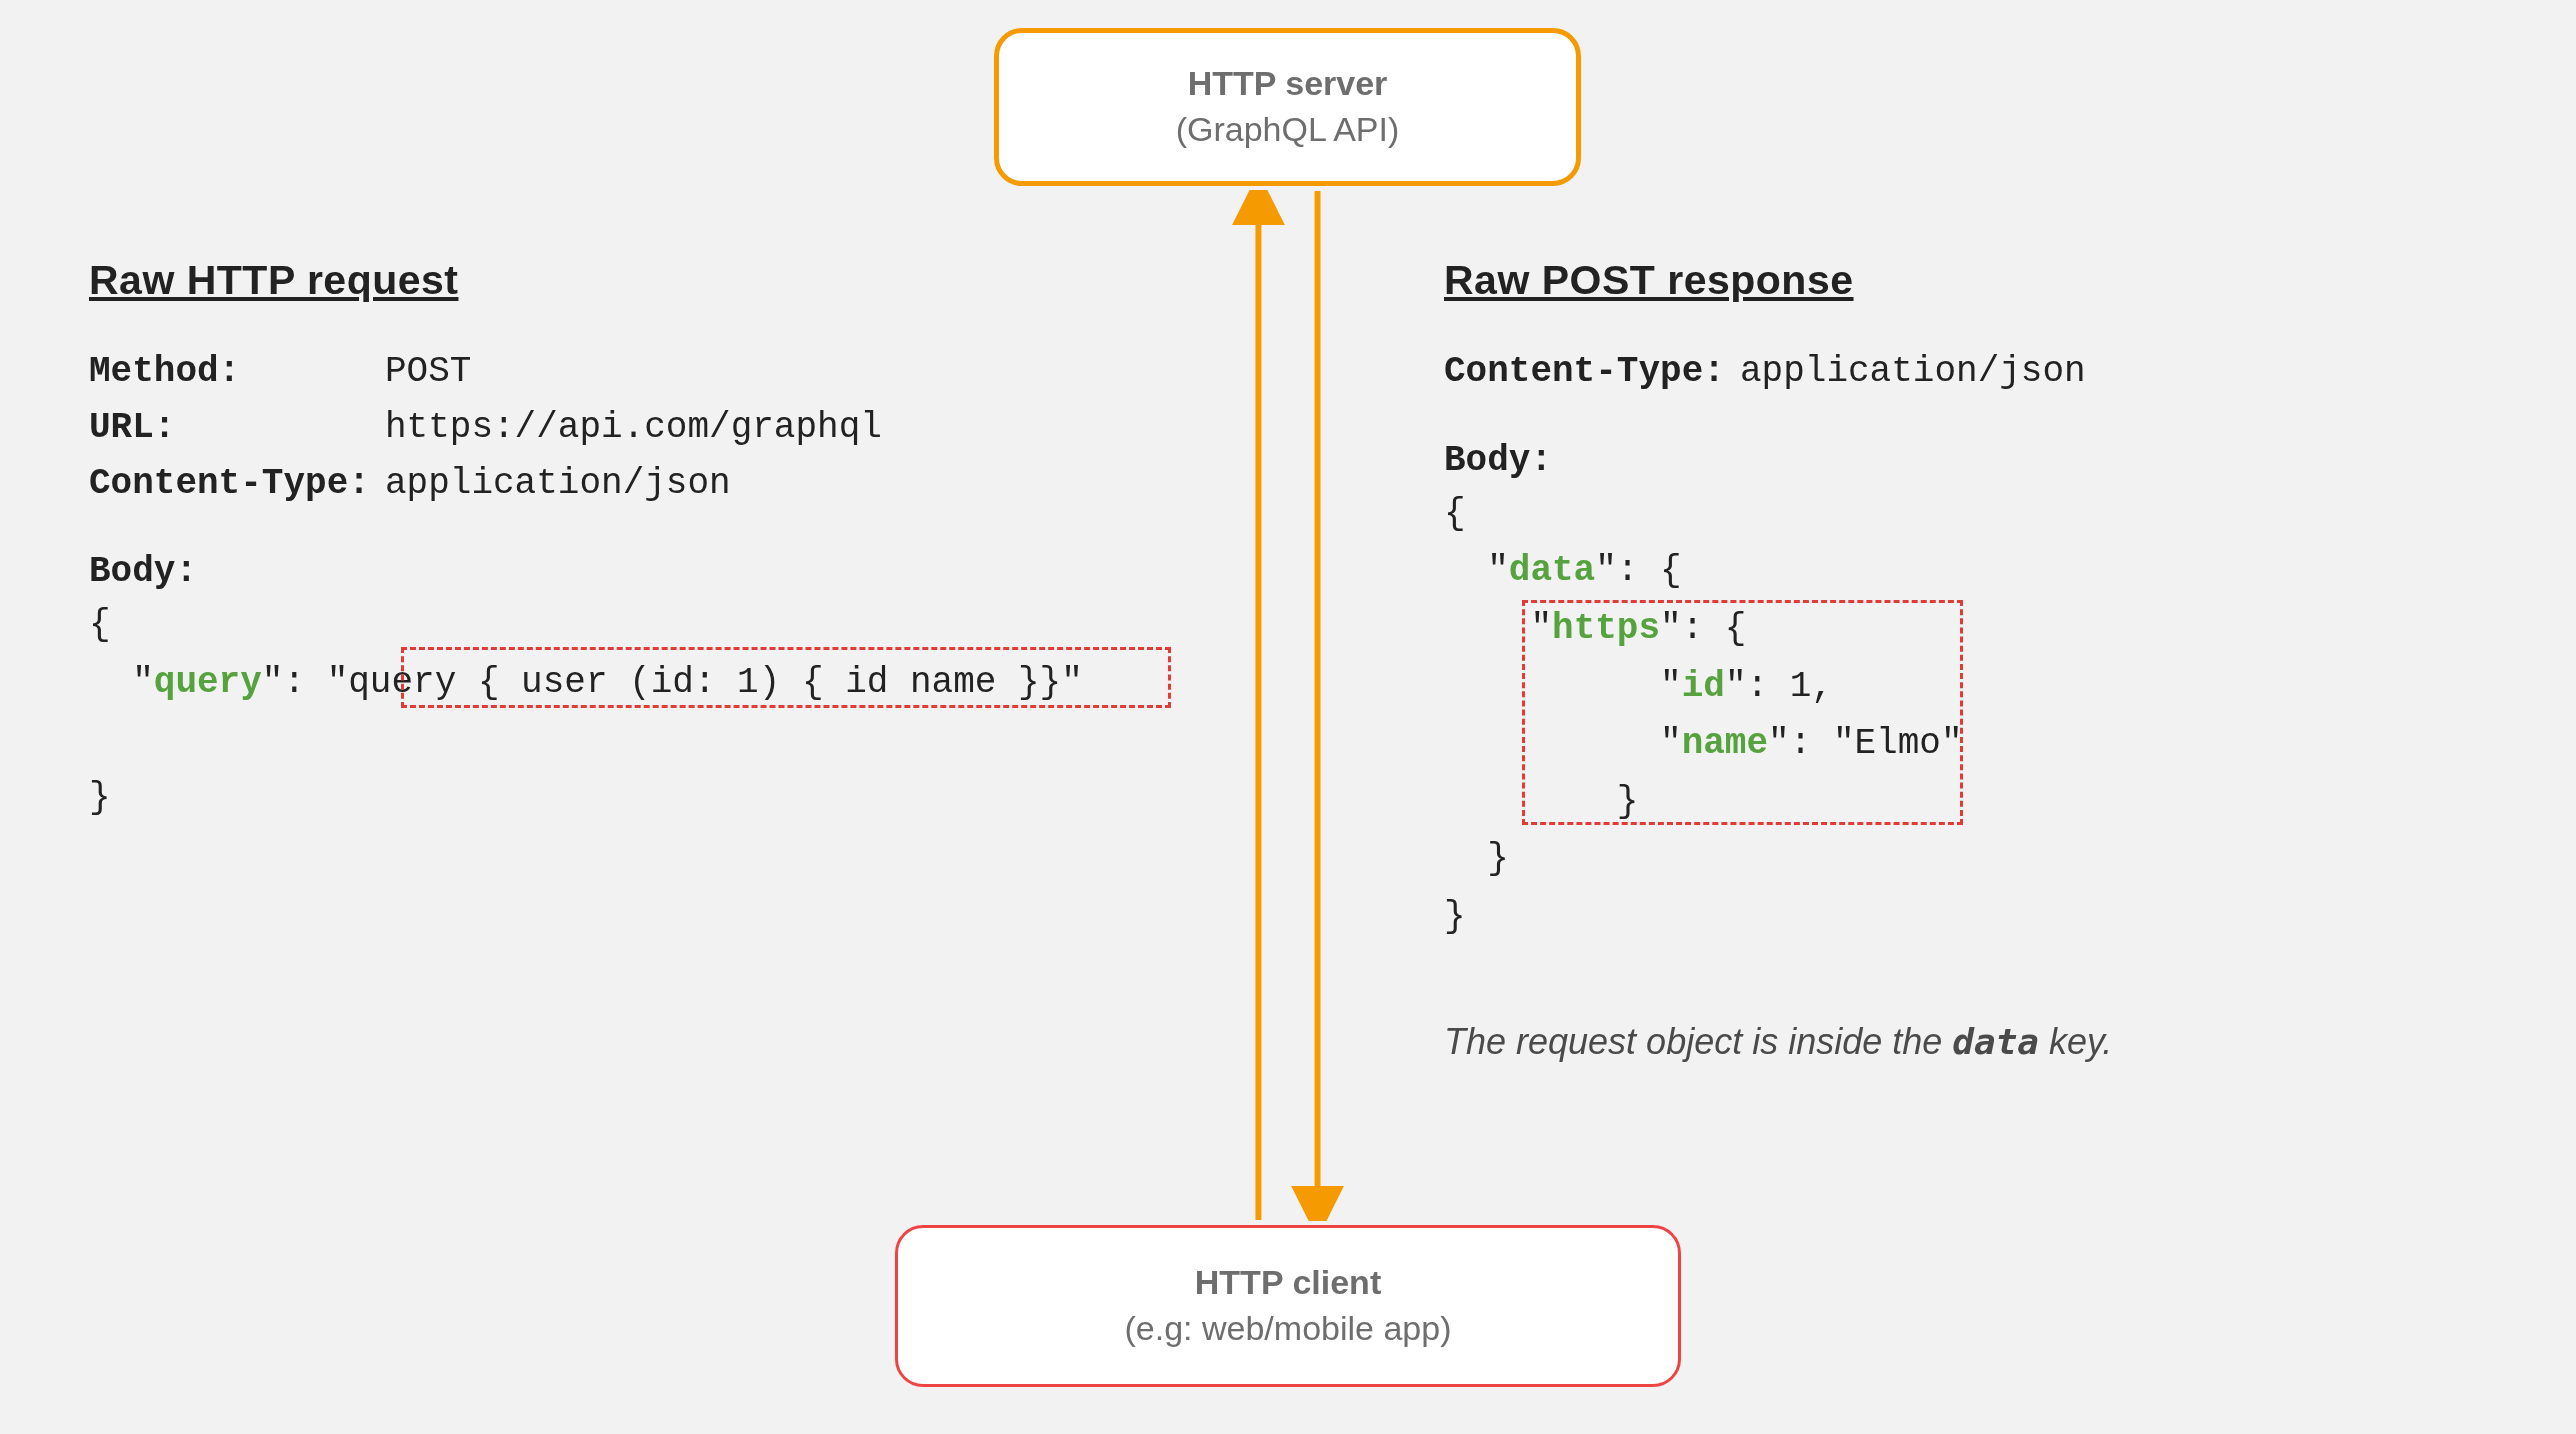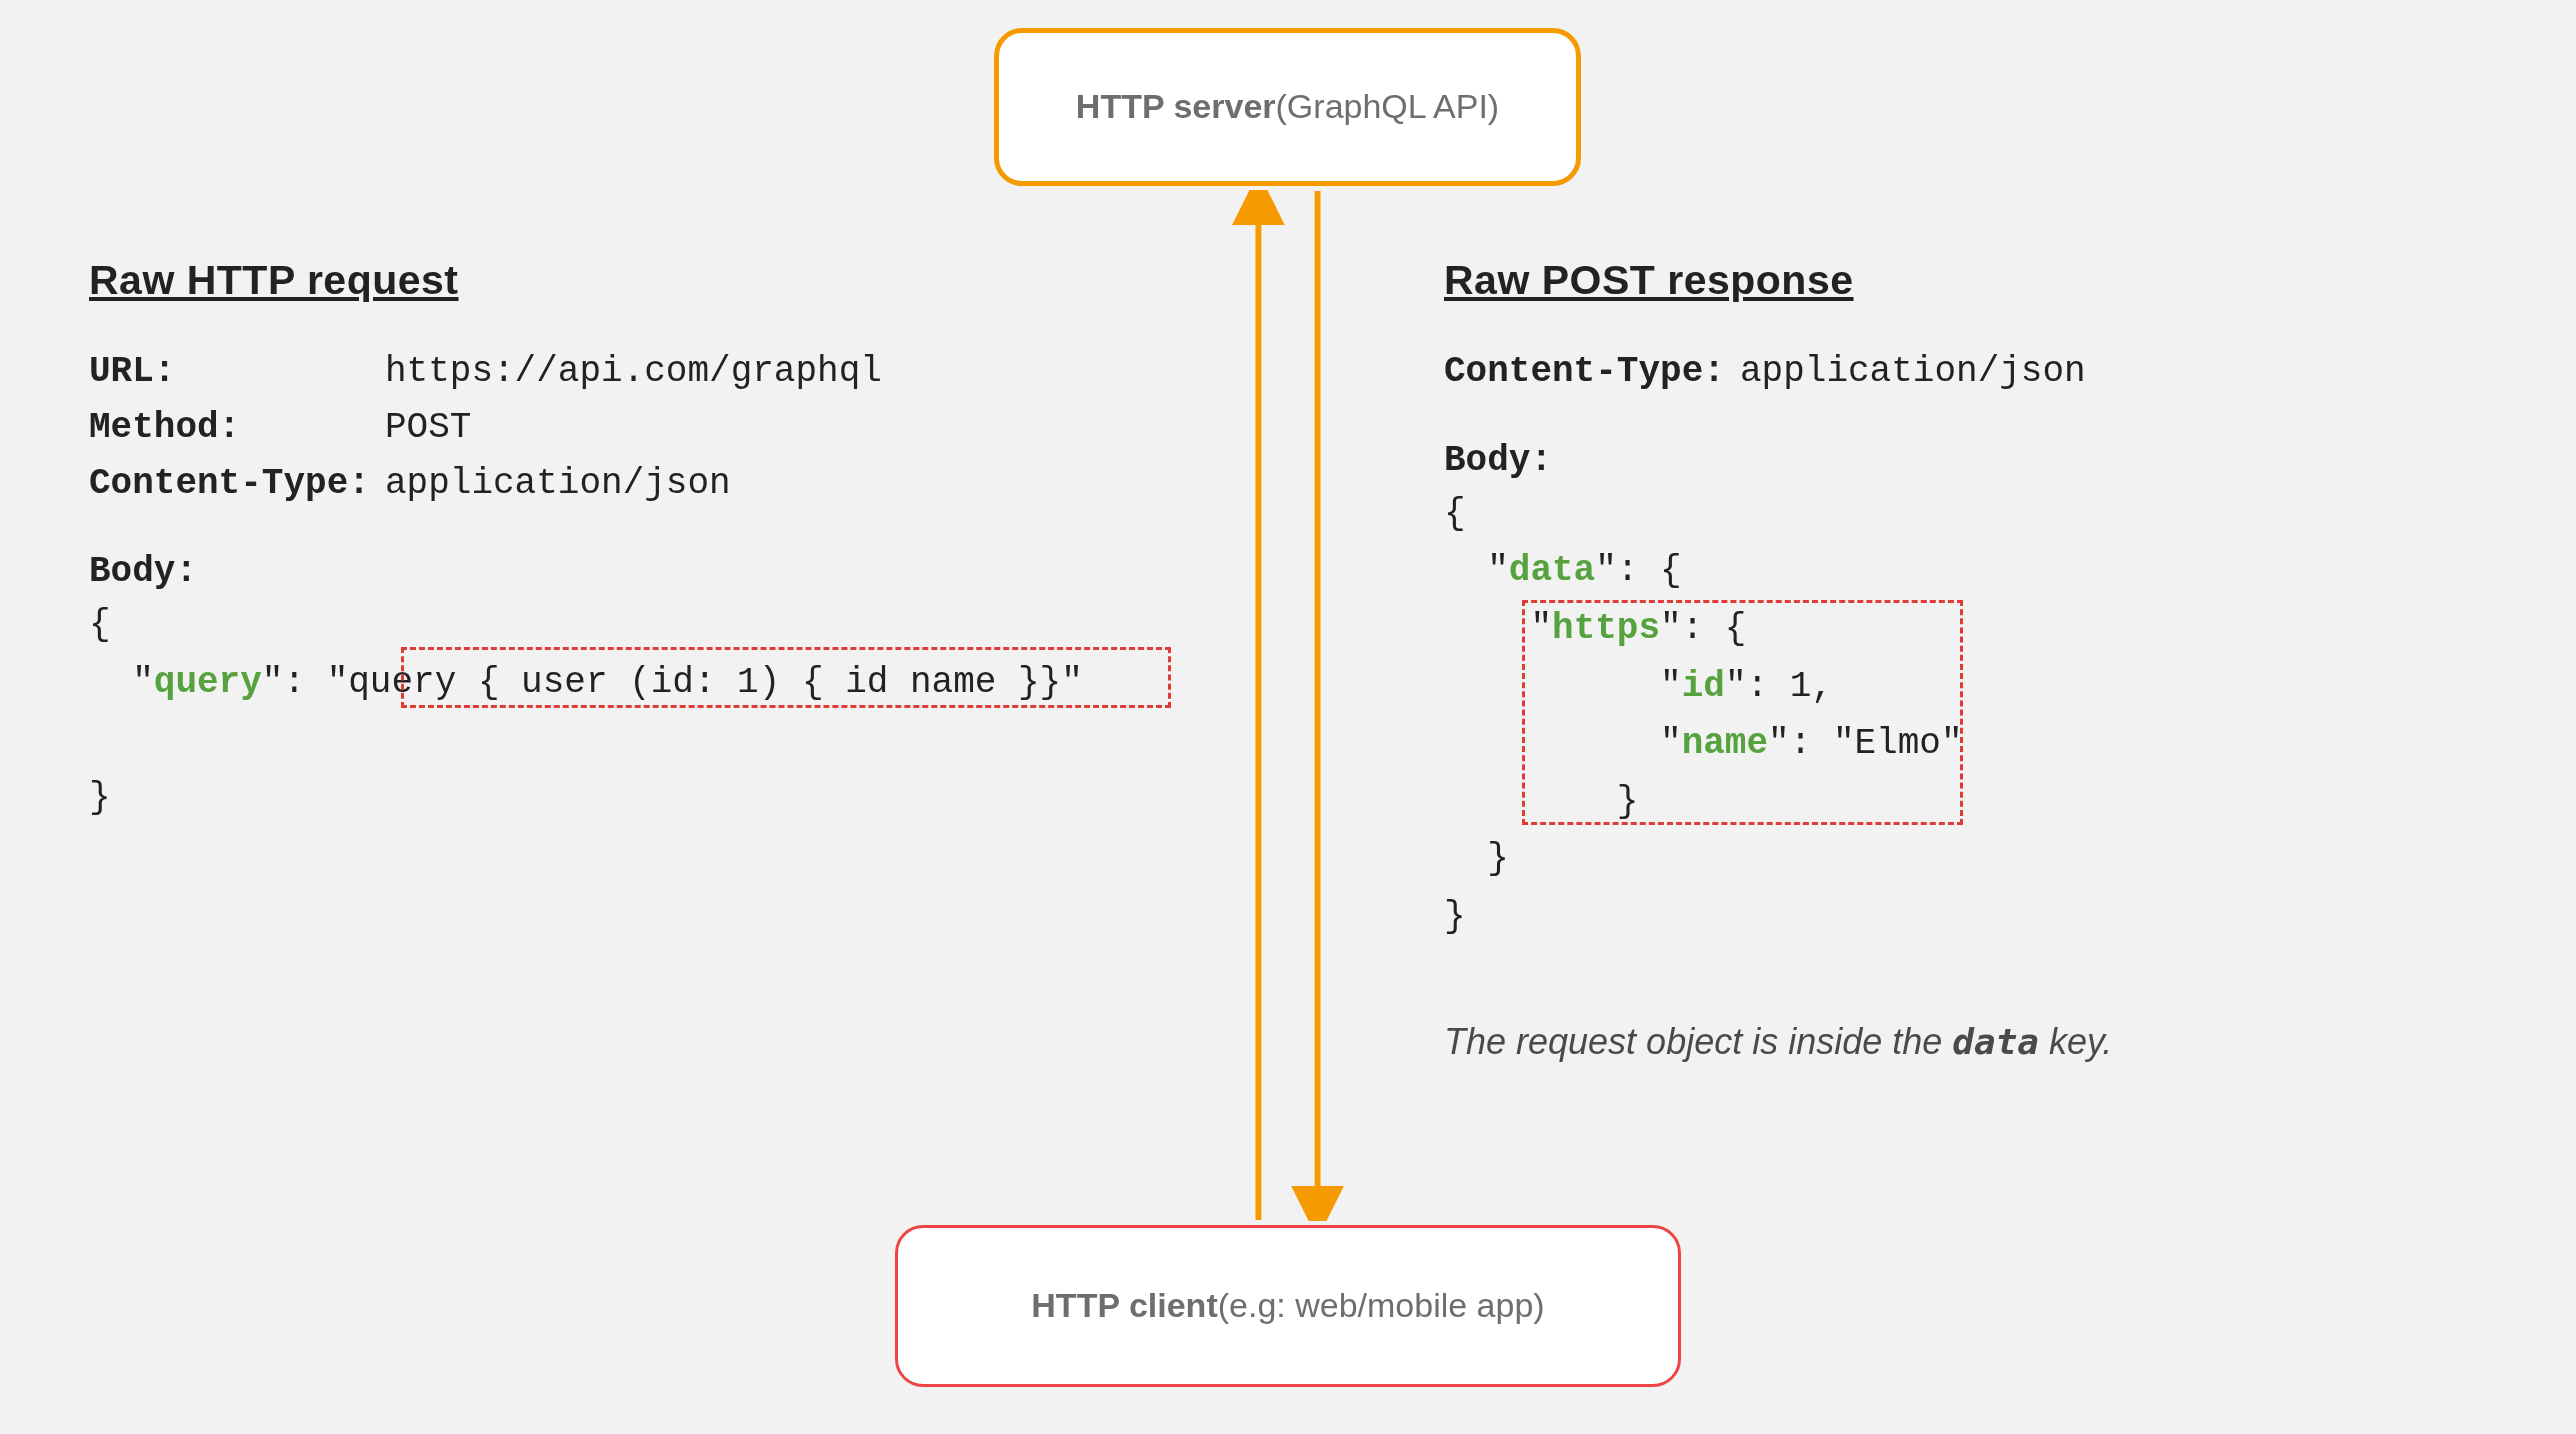--- a/index.html
+++ b/index.html
@@ -13,20 +13,21 @@
     height: 1434px;
     overflow: hidden;
   }
   .mono { font-family: "SFMono-Regular", Consolas, "Liberation Mono", Menlo, monospace; }
 
   .node {
     position: absolute;
     background: #ffffff;
     border-radius: 28px;
     display: flex;
+    flex-direction: column;
     align-items: center;
     justify-content: center;
     font-size: 34px;
     line-height: 1.35;
     color: #6e6e6e;
     font-weight: 600;
     text-align: center;
   }
   .node.server {
     left: 994px; top: 28px;
@@ -122,26 +123,26 @@
 
   <line x1="40" y1="1044" x2="40" y2="8" stroke="#f59a00" stroke-width="6" marker-end="url(#ahUp)"></line>
 
   <line x1="100" y1="0" x2="100" y2="1036" stroke="#f59a00" stroke-width="6" marker-end="url(#ahDown)"></line>
 </svg>
 
 <div class="panel left">
   <div class="panel-title">Raw HTTP request</div>
 
   <div class="kv-row mono">
+    <span class="k">Method:</span>
+    <span class="v">POST</span>
+  </div>
+  <div class="kv-row mono">
     <span class="k">URL:</span>
     <span class="v">https://api.com/graphql</span>
-  </div>
-  <div class="kv-row mono">
-    <span class="k">Method:</span>
-    <span class="v">POST</span>
   </div>
   <div class="kv-row mono">
     <span class="k">Content-Type:</span>
     <span class="v">application/json</span>
   </div>
 
   <div class="body-label mono">Body:</div>
   <div class="code mono"><span>{</span>
   "<span class="green">query</span>": <span>"query { user (id: 1) { id name }}"</span>
 

